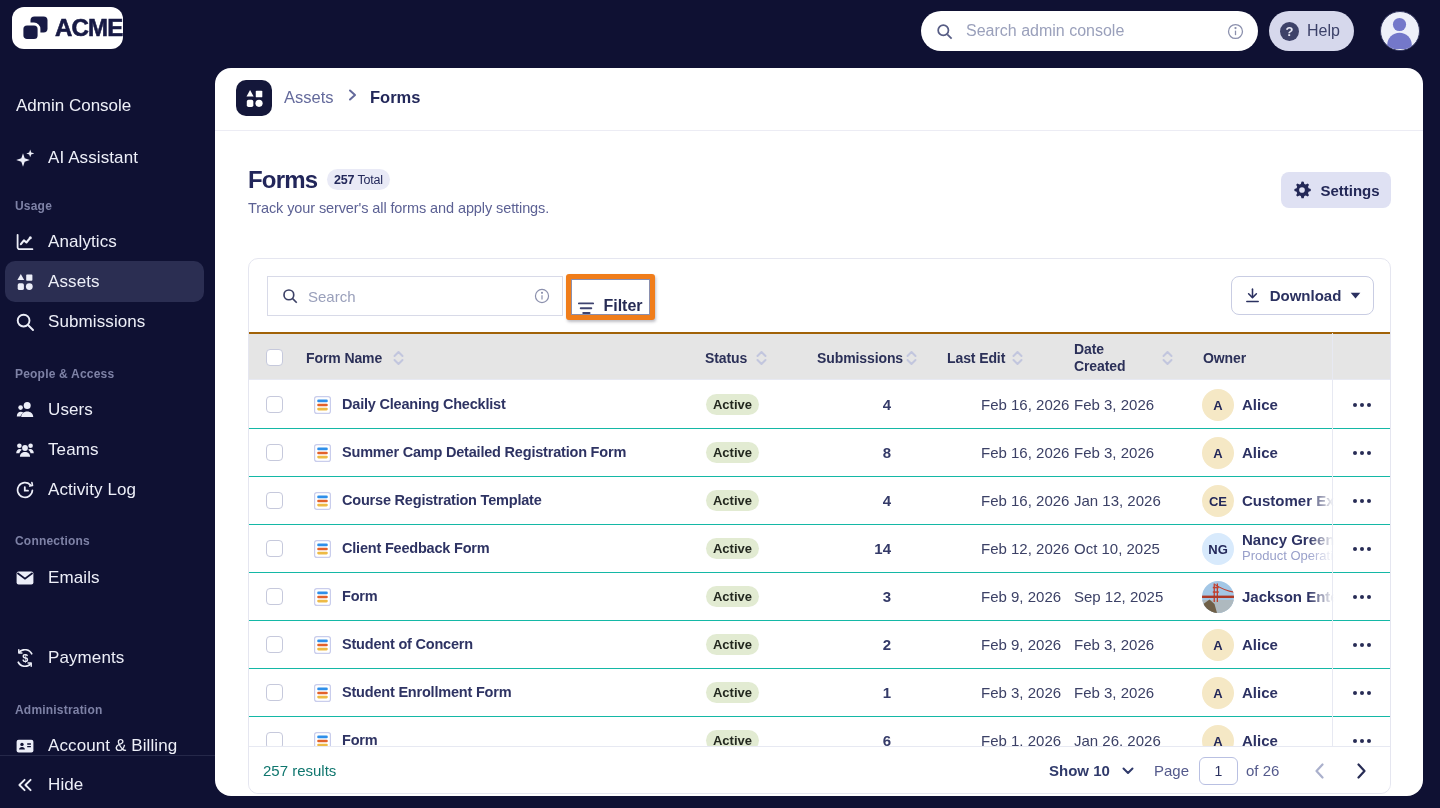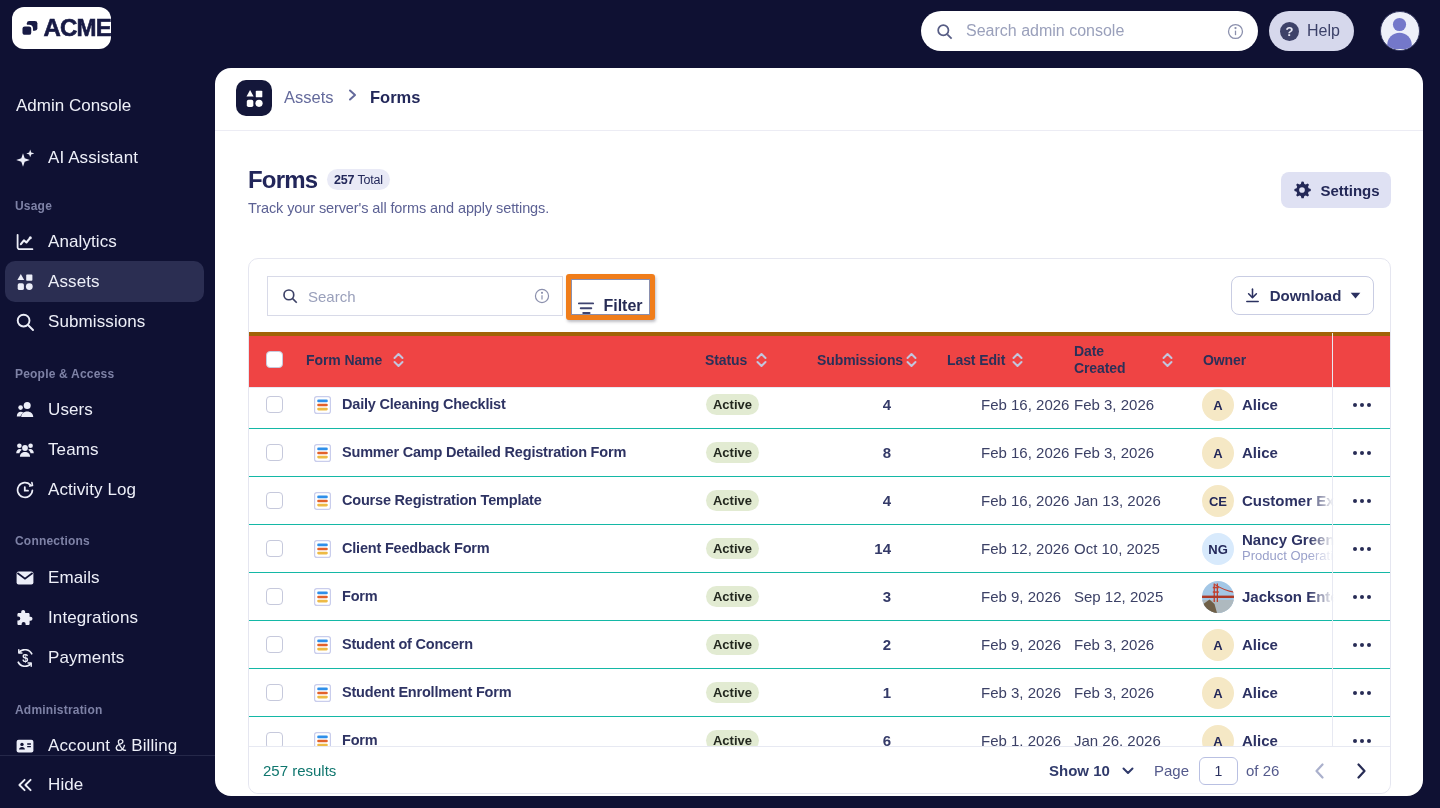--- a/index.html
+++ b/index.html
@@ -1,20 +1,20 @@
 <!DOCTYPE html>
 <html><head>
 <meta charset="utf-8">
 <style>
   * { margin:0; padding:0; box-sizing:border-box; }
   html,body { width:1440px; height:808px; overflow:hidden; }
   body { background:#0f1133; font-family:"Liberation Sans", sans-serif; position:relative; }
 
   
-  .logo { position:absolute; left:12px; top:7px; width:99px; height:42px; background:#fff; border-radius:12px; display:flex; align-items:center; }
+  .logo { position:absolute; left:12px; top:7px; width:111px; height:42px; background:#fff; border-radius:12px; display:flex; align-items:center; }
   .logo svg { margin-left:9px; }
   .logo .word { font-size:24px; font-weight:800; color:#171a45; letter-spacing:-0.8px; margin-left:4px; -webkit-text-stroke:0.6px #171a45; }
   .topsearch { position:absolute; left:921px; top:11px; width:337px; height:40px; background:#fff; border-radius:20px; display:flex; align-items:center; }
   .topsearch .ph { color:#9aa0bb; font-size:16px; margin-left:12px; flex:1; }
   .helpbtn { position:absolute; left:1269px; top:11px; width:85px; height:40px; background:#d6d8ec; border-radius:20px; display:flex; align-items:center; }
   .helpbtn .q { width:19px; height:19px; border-radius:50%; background:#3e4268; color:#e8e9f5; font-size:13px; font-weight:700; display:flex; align-items:center; justify-content:center; margin-left:11px; }
   .helpbtn .t { color:#3c4169; font-size:16px; font-weight:500; margin-left:8px; }
   .avatar { position:absolute; left:1380px; top:11px; width:40px; height:40px; border-radius:50%; background:#eef0fa; border:1.5px solid #343862; overflow:hidden; }
 
   
@@ -39,21 +39,21 @@
   .settings { position:absolute; left:1066px; top:104px; width:110px; height:36px; background:#dfe1f3; border-radius:8px; display:flex; align-items:center; justify-content:center; gap:8px; color:#232857; font-size:15px; font-weight:700; }
 
   
   .card { position:absolute; left:33px; top:190px; width:1143px; height:536px; border:1px solid #e5e6f0; border-radius:10px; background:#fff; }
   .tsearch { position:absolute; left:18px; top:17px; width:296px; height:40px; border:1px solid #d8dae8; border-radius:0; display:flex; align-items:center; }
   .tsearch .ph { color:#9aa0bb; font-size:15px; margin-left:9px; flex:1; }
   .filter-annot { position:absolute; left:317px; top:15px; width:89px; height:46px; border:5px solid #f07d1a; border-radius:3px; background:#fff; display:flex; align-items:flex-end; justify-content:center; gap:9px; box-shadow:1px 2px 3px rgba(40,40,60,0.3), inset 0 0 0 1px #8a8fae; }
   .filter-annot .t { color:#272c55; font-size:16px; font-weight:700; }
   .download { position:absolute; left:982px; top:17px; width:143px; height:39px; border:1px solid #c9cde3; border-radius:8px; display:flex; align-items:center; justify-content:center; gap:9px; color:#2b3160; font-size:15px; font-weight:700; }
 
-  .thead { position:absolute; left:0; top:73px; width:1141px; height:56px; background:#ef4444; border-top:4px solid #a16207; border-bottom:1px solid #e7e9f2; }
+  .thead { position:absolute; left:0; top:73px; width:1141px; height:48px; background:#e5e5e5; border-top:2px solid #a16207; border-bottom:1px solid #e7e9f2; }
   .th { position:absolute; color:#2b3058; font-size:14px; font-weight:700; top:16px; letter-spacing:-0.1px; }
   .sort { position:absolute; top:16px; }
   .rows { position:absolute; left:0; top:122px; width:1141px; height:367px; overflow:hidden; }
   .row { position:relative; height:48px; border-bottom:1px solid #14b8a6; }
   .cb { position:absolute; left:17px; width:17px; height:17px; border:1.5px solid #c6c9dc; border-radius:4px; background:#fff; }
   .row .cb { top:15px; }
   .fname { position:absolute; left:93px; top:15px; color:#2e3363; font-size:14.5px; font-weight:700; letter-spacing:-0.2px; }
   .badge { position:absolute; left:457px; top:13px; width:53px; height:21px; background:#e2ebd2; border-radius:11px; color:#23281f; font-size:13px; font-weight:700; display:flex; align-items:center; justify-content:center; }
   .num { position:absolute; left:560px; top:15px; width:82px; text-align:right; color:#343a68; font-size:15px; font-weight:700; }
   .d1 { position:absolute; left:696px; top:15px; color:#3c4166; font-size:15px;margin-left:36px; }
@@ -167,26 +167,20 @@
     <span>Activity Log</span>
   </div>
   <div class="slabel" style="top:472px">Connections</div>
   <div class="item" style="top:496px">
     <svg viewBox="0 0 18 18">
         <rect x="0.6" y="2.6" width="16.8" height="12.8" rx="2" fill="#eceef8"></rect>
         <path d="M1.4 4l7.6 5.6L16.6 4" stroke="#0f1133" stroke-width="1.7" fill="none"></path>
       </svg>
     <span>Emails</span>
   </div>
-  <div class="item" style="top:536px">
-    <svg viewBox="0 0 18 18" fill="#eceef8">
-        <path d="M7.2 1c1.1 0 2 .9 2 2v.9h3.1c.7 0 1.3.6 1.3 1.3v2.6h.9a2 2 0 1 1 0 4h-.9v2.9c0 .7-.6 1.3-1.3 1.3H9.6v-.9a2 2 0 1 0-4 0v.9H2.7c-.7 0-1.3-.6-1.3-1.3v-3.3h.9a2 2 0 1 0 0-4h-.9V5.2c0-.7.6-1.3 1.3-1.3h2.5V3c0-1.1.9-2 2-2z"></path>
-      </svg>
-    <span>Integrations</span>
-  </div>
   <div class="item" style="top:576px">
     <svg viewBox="0 0 18 18" fill="none" stroke="#eceef8">
         <path d="M16 5.4A7.7 7.7 0 0 0 2.9 3.6" stroke-width="1.7"></path>
         <path d="M2.8 0.8v3.1h3.1" stroke-width="1.5" stroke-linecap="round" stroke-linejoin="round"></path>
         <path d="M2 12.6a7.7 7.7 0 0 0 13.1 1.8" stroke-width="1.7"></path>
         <path d="M15.2 17.2v-3.1h-3.1" stroke-width="1.5" stroke-linecap="round" stroke-linejoin="round"></path>
         <text x="9.2" y="12.8" font-size="10.8" font-weight="bold" fill="#eceef8" stroke="none" text-anchor="middle" font-family="Liberation Sans, sans-serif">$</text>
       </svg>
     <span>Payments</span>
   </div>

